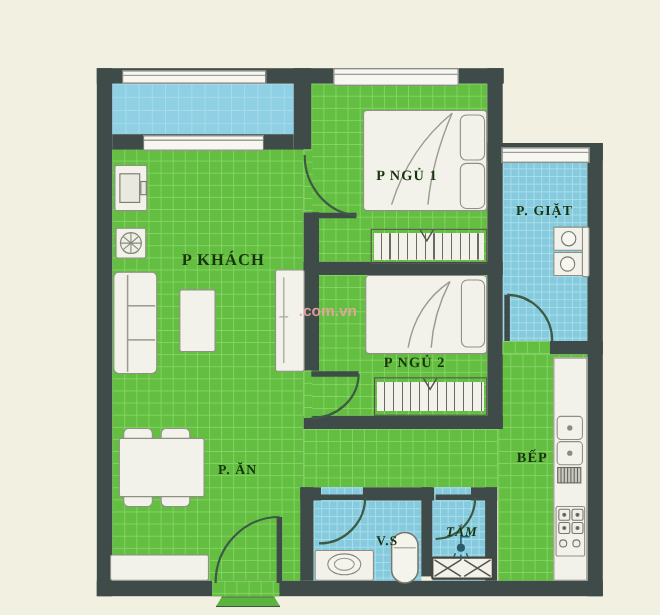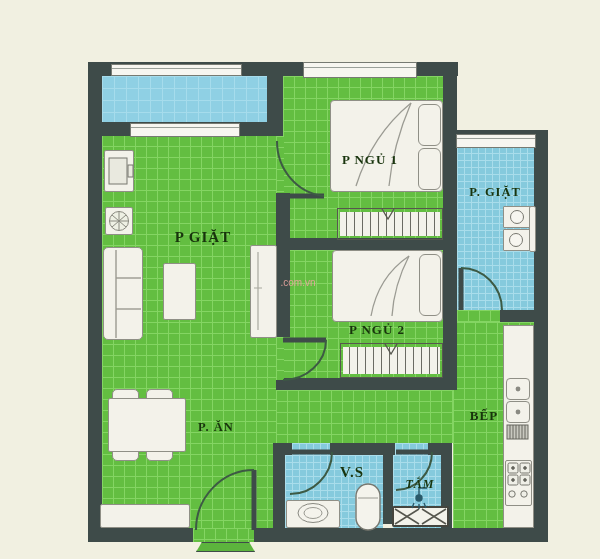--- a/index.html
+++ b/index.html
@@ -37,21 +37,21 @@
   .thresh{background:#5cb43d;border:1px solid #3e4b49;z-index:1;
     clip-path:polygon(10% 0,90% 0,100% 100%,0 100%);}
   
   .lbl{z-index:6;color:#18340d;font-weight:bold;letter-spacing:1px;white-space:nowrap;
        transform:translate(-50%,-50%);}
   
   #wm{z-index:7;left:300px;top:283px;transform:translate(-50%,-50%);text-align:center;
       pointer-events:none;font-family:"Liberation Sans",sans-serif;}
   #wm .row1{display:flex;align-items:center;gap:3px;justify-content:flex-start;
       color:rgba(238,248,238,0.85);font-size:9px;letter-spacing:.5px;}
-  #wm .row2{text-align:right;color:rgba(233,165,158,0.9);font-size:10px;font-weight:normal;
+  #wm .row2{text-align:right;color:rgba(233,165,158,0.9);font-size:14px;font-weight:bold;
       margin-top:-1px;padding-right:4px;}
   #wm .row3{color:rgba(252,252,248,0.62);font-size:20px;font-weight:bold;letter-spacing:.5px;
       margin-top:0;}
   svg.overlay{position:absolute;left:0;top:0;z-index:5;pointer-events:none;}
 </style>
 </head>
 <body>
 
 <div id="stage">
 
@@ -228,26 +228,26 @@
       <path d="M419 495 V488 H427"></path>
       <path d="M414 503 L412 508 M419 504 V509 M424 503 L426 508"></path>
     </g>
 
     <g stroke="#55554d" stroke-width="1.5">
       <path d="M395 509 L419 524 M419 509 L395 524"></path>
       <path d="M422 509 L446 524 M446 509 L422 524"></path>
     </g>
   </svg>
 
-  <div class="abs lbl" style="left:203px;top:237px;font-size:15px;">P GIẶT</div>
+  <div class="abs lbl" style="left:203px;top:237px;font-size:15px;">P KHÁCH</div>
   <div class="abs lbl" style="left:370px;top:160px;font-size:13px;">P NGỦ 1</div>
   <div class="abs lbl" style="left:377px;top:330px;font-size:13px;">P NGỦ 2</div>
   <div class="abs lbl" style="left:495px;top:192px;font-size:12.5px;">P. GIẶT</div>
   <div class="abs lbl" style="left:484px;top:416px;font-size:13px;font-family:Liberation Serif, serif;">BẾP</div>
   <div class="abs lbl" style="left:216px;top:427px;font-size:12.5px;">P. ĂN</div>
-  <div class="abs lbl" style="left:352px;top:472px;font-size:15px;">V.S</div>
+  <div class="abs lbl" style="left:352px;top:492px;font-size:12px;">V.S</div>
   <div class="abs lbl" style="left:420px;top:484px;font-size:12px;font-style:italic;">TẮM</div>
 
   <div class="abs" id="wm">
     <div class="row2">.com.vn</div>
   </div>
 
 </div>
 
 </body></html>

